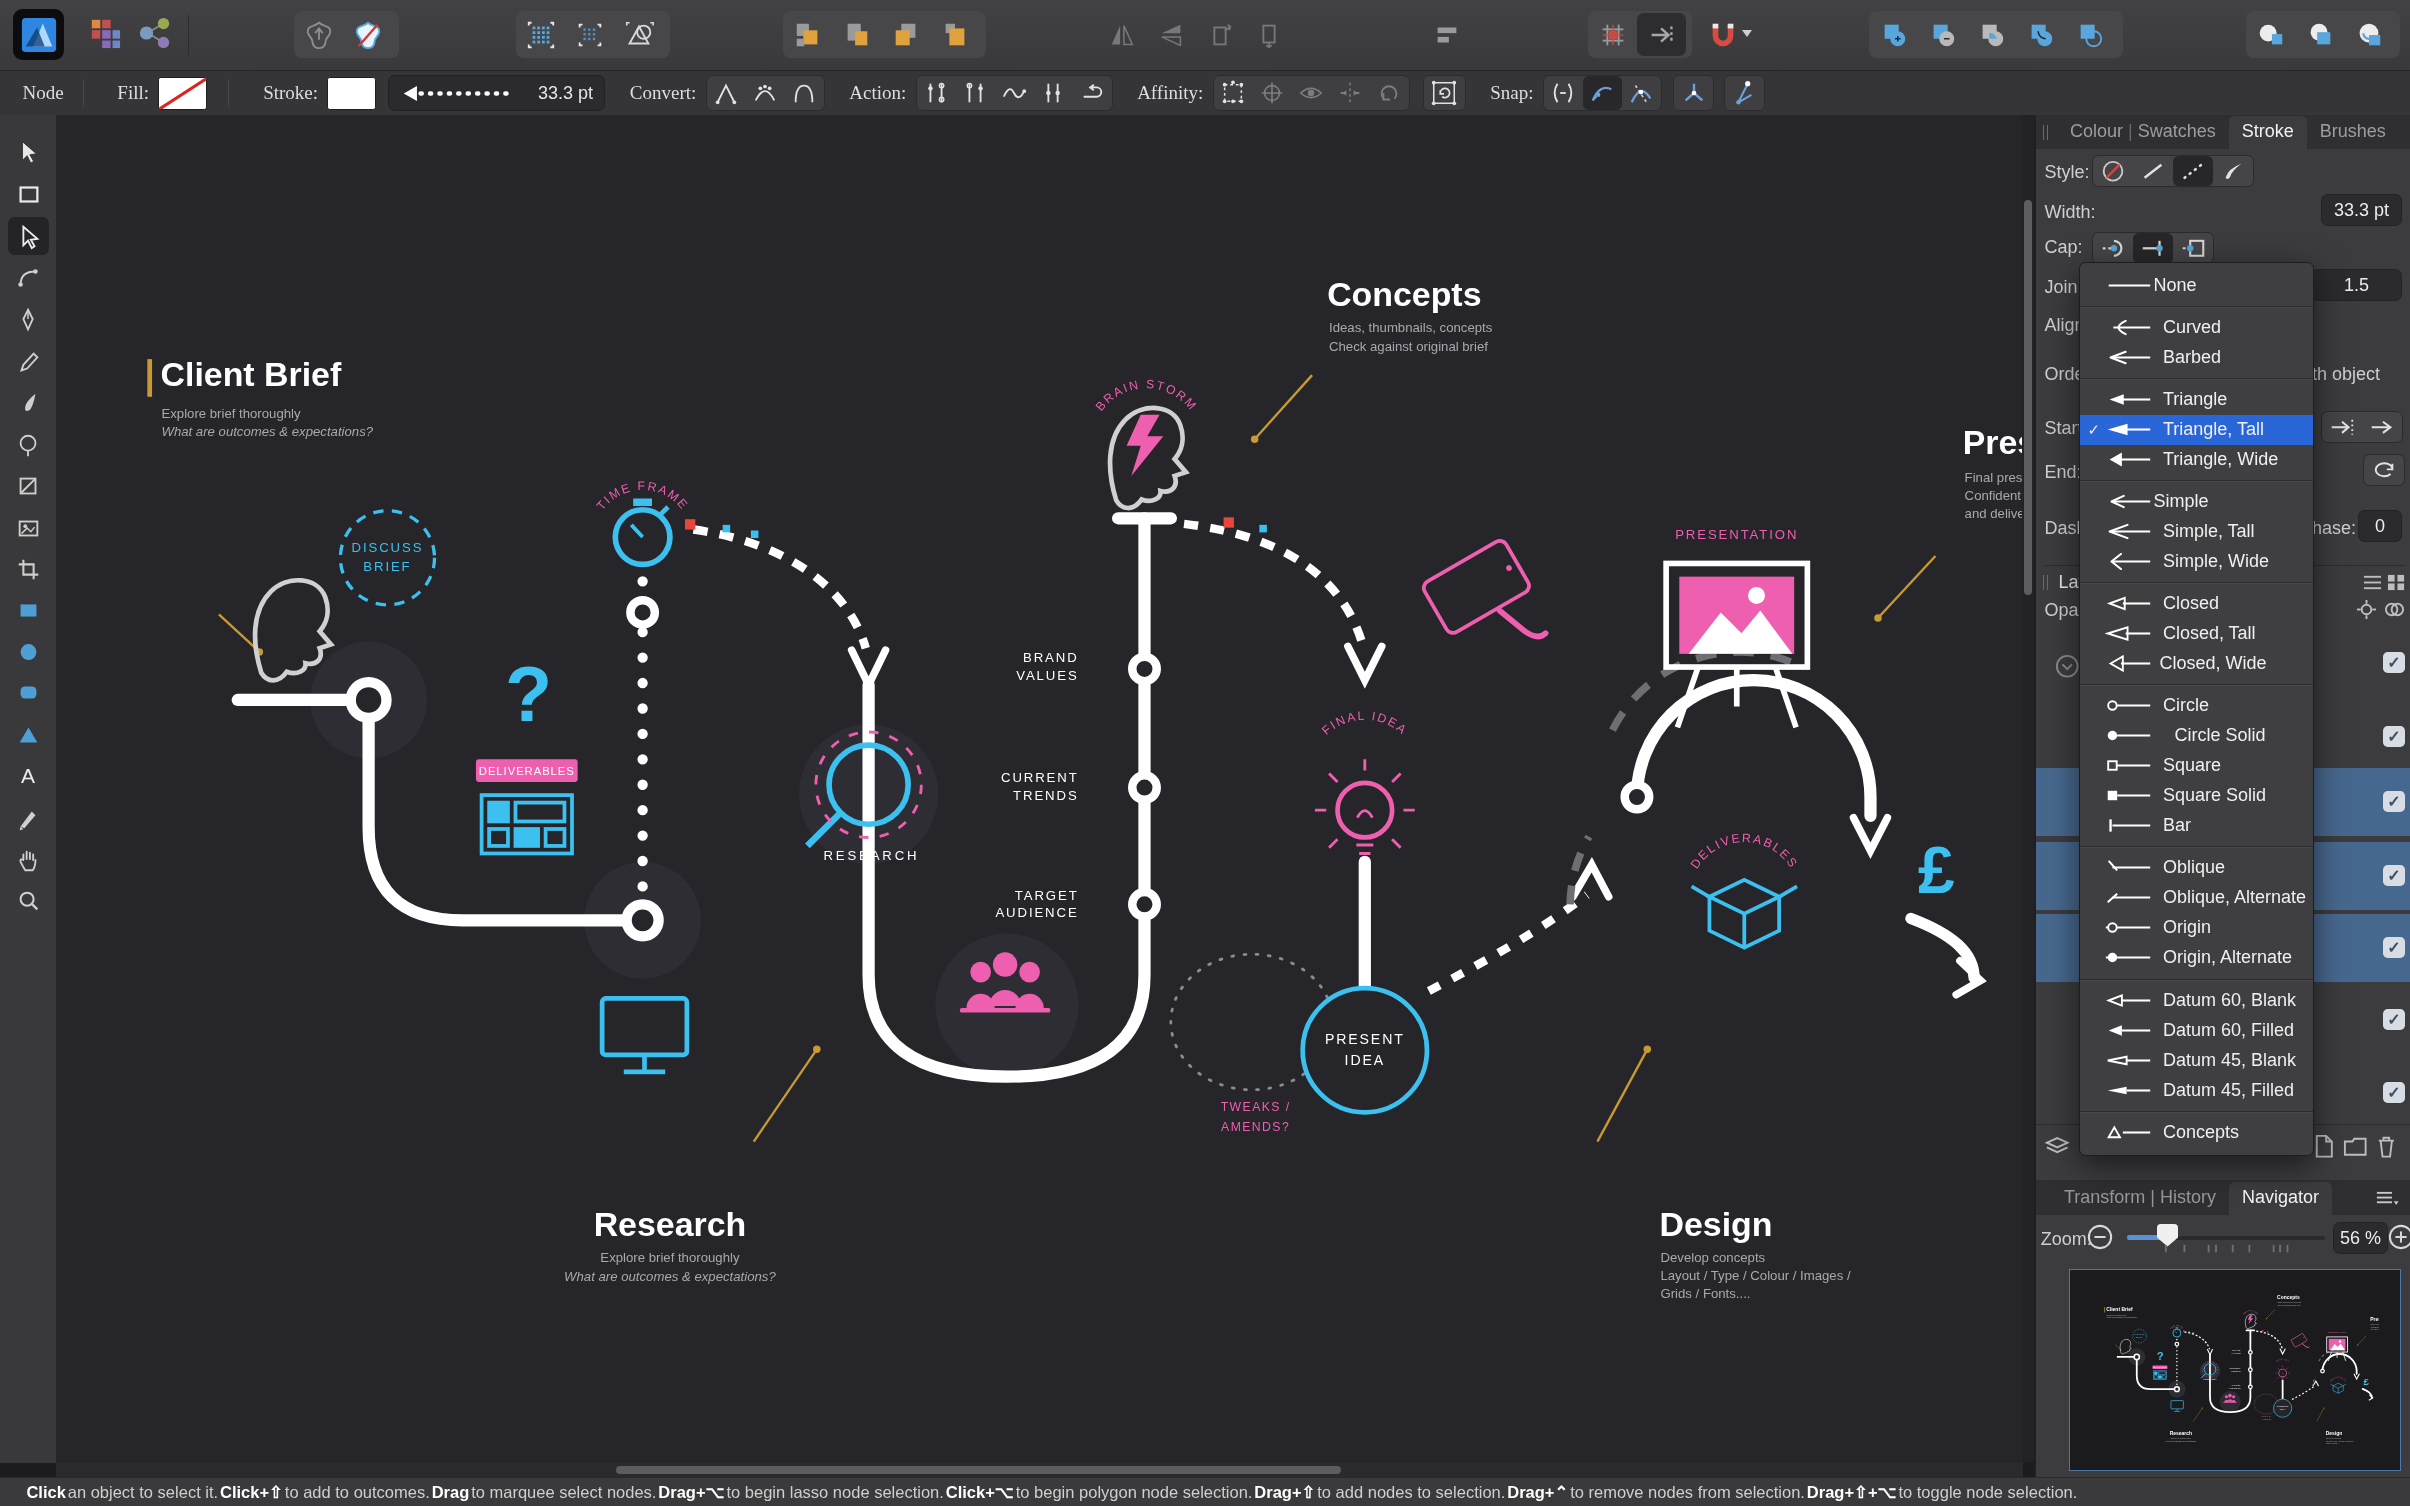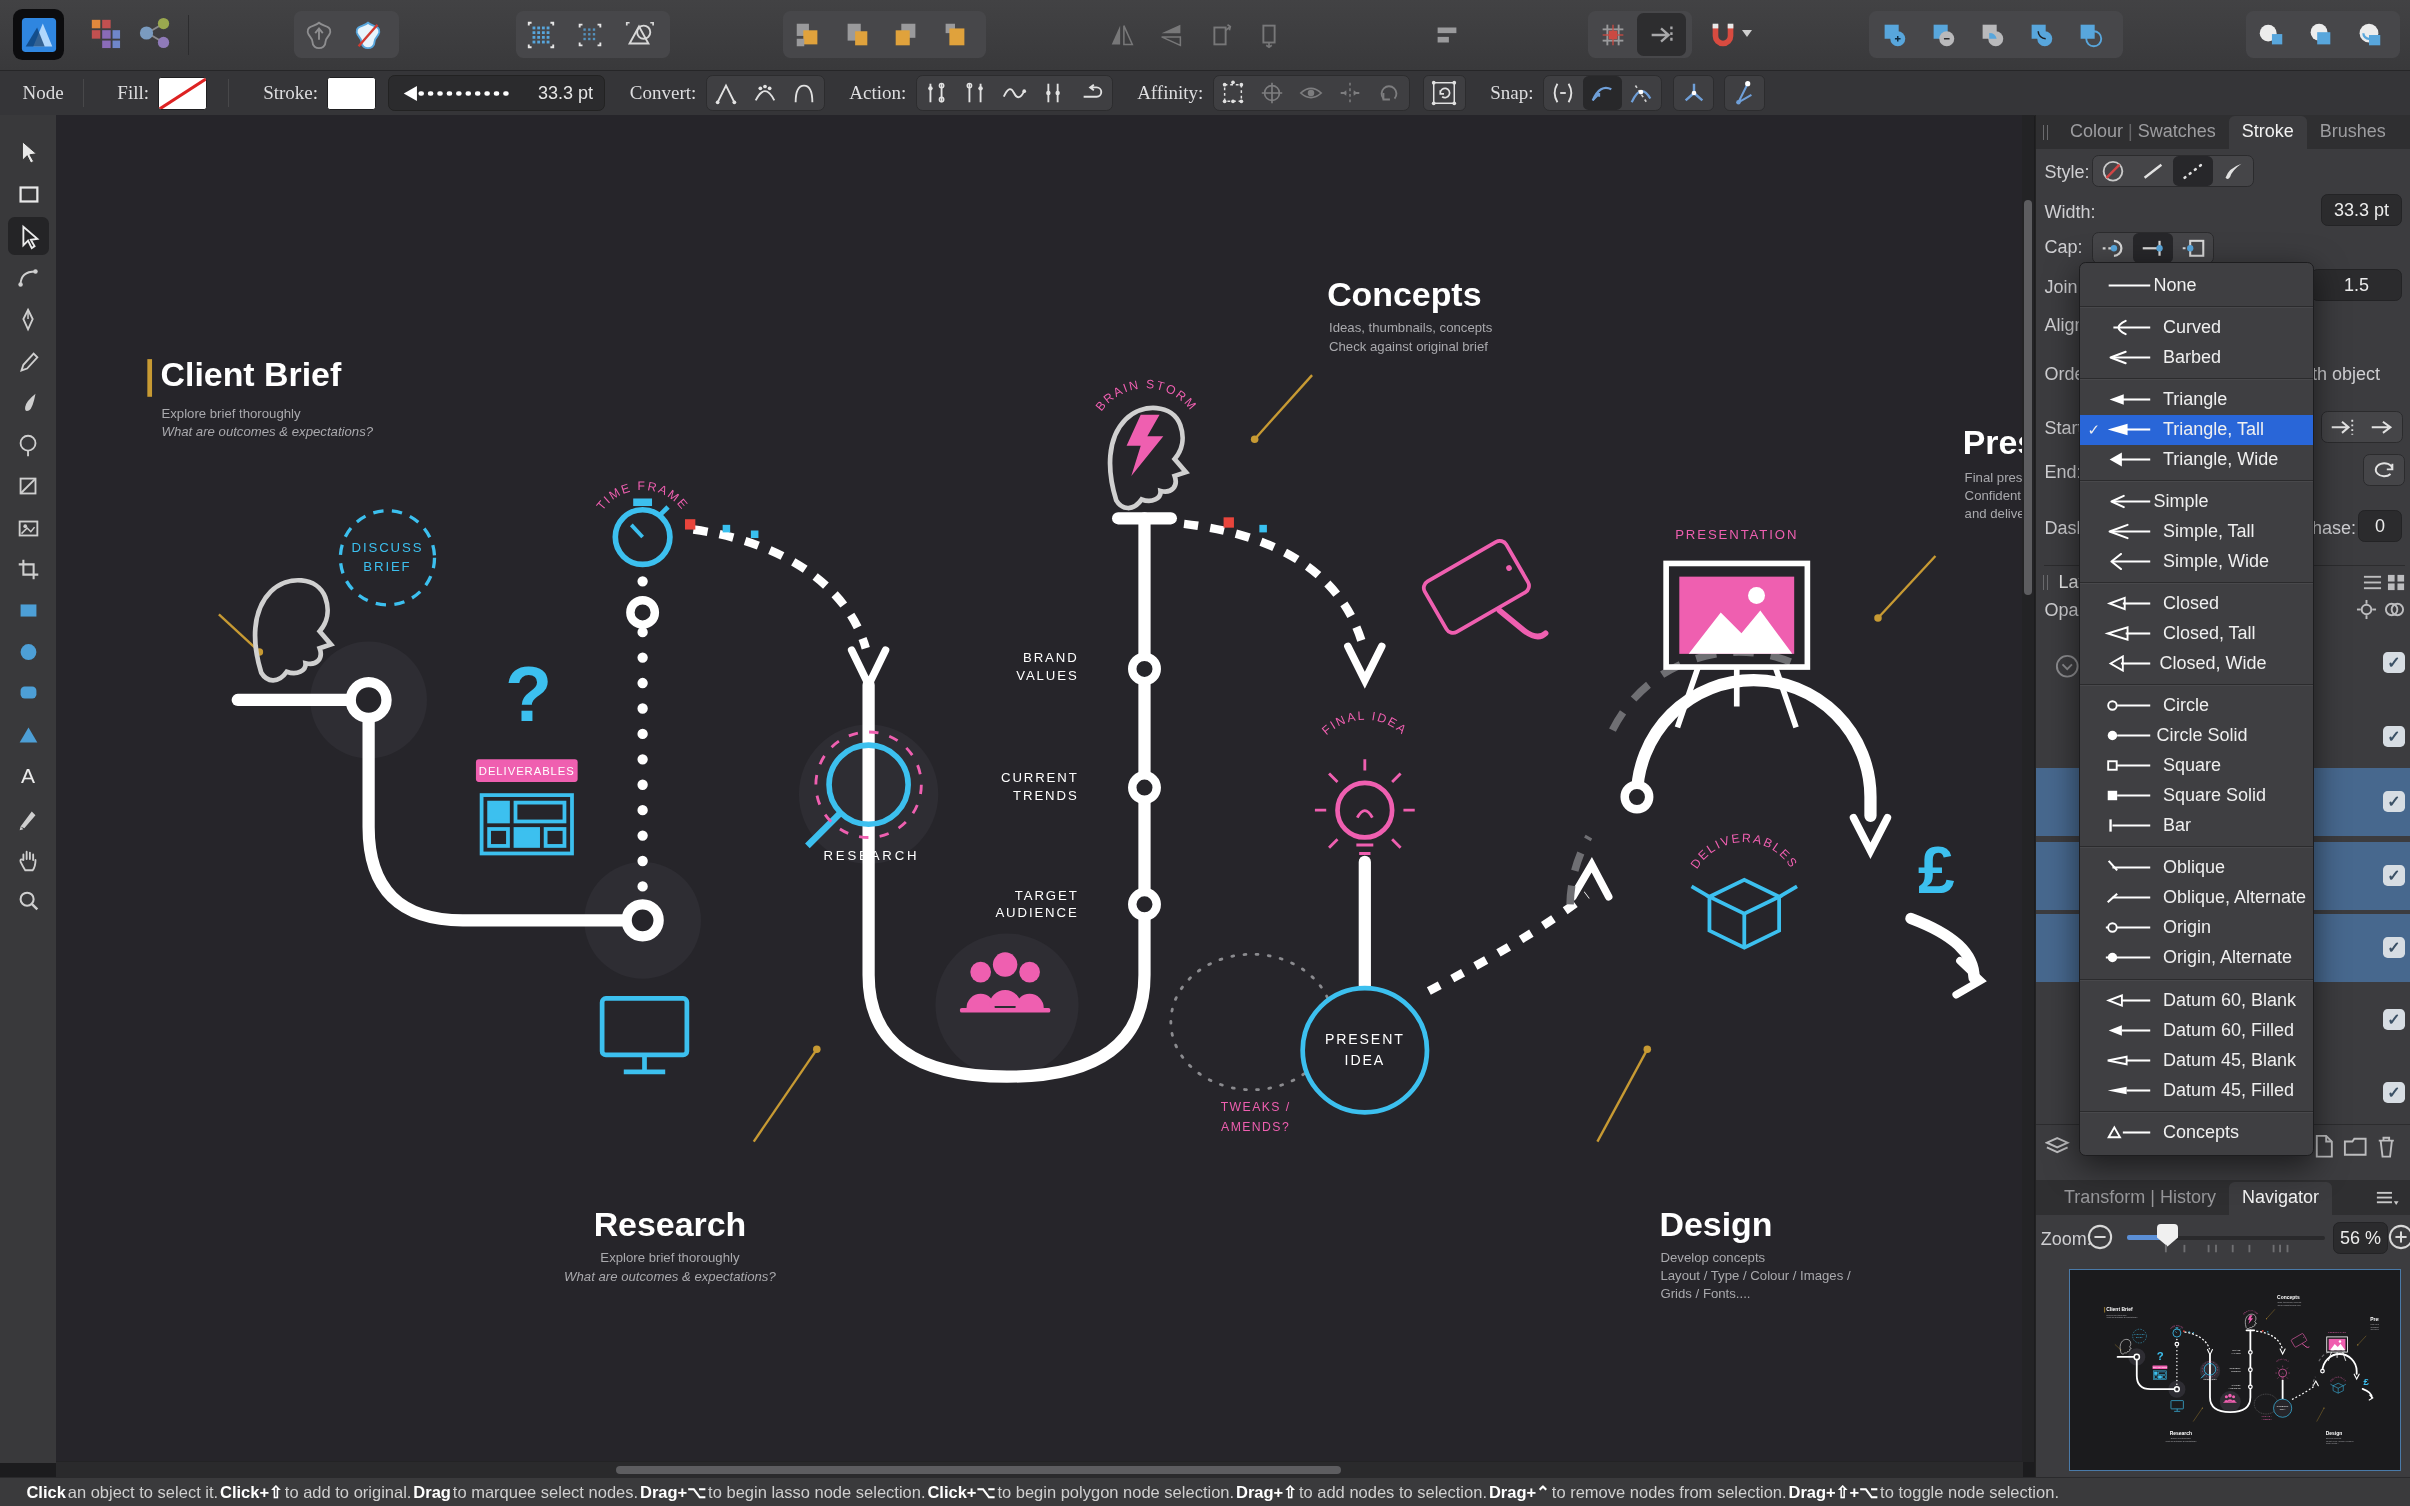--- a/index.html
+++ b/index.html
@@ -1133,21 +1133,21 @@
         <circle cx="10" cy="9" r="4.5" fill="none" stroke="#fff" stroke-width="2"></circle>
       </svg>
       <span style="margin-left:9.4px">Circle</span>
     </div>
     <div class="dd-row">
       <span class="dd-check"></span>
       <svg width="51" height="17" viewBox="0 0 54 18">
         <line x1="15" y1="9" x2="50" y2="9" stroke="#fff" stroke-width="2.2"></line>
         <circle cx="10" cy="9" r="5" fill="#fff"></circle>
       </svg>
-      <span style="margin-left:3px">Circle Solid</span>
+      <span style="margin-left:21px">Circle Solid</span>
     </div>
     <div class="dd-row">
       <span class="dd-check"></span>
       <svg width="51" height="17" viewBox="0 0 54 18">
         <line x1="15" y1="9" x2="50" y2="9" stroke="#fff" stroke-width="2.2"></line>
         <rect x="5.5" y="4.5" width="9" height="9" fill="none" stroke="#fff" stroke-width="2"></rect>
       </svg>
       <span style="margin-left:9.4px">Square</span>
     </div>
     <div class="dd-row">
@@ -1240,21 +1240,21 @@
         <path d="M6 14 L12 3.5 L18 14 Z" fill="none" stroke="#fff" stroke-width="2"></path>
       </svg>
       <span style="margin-left:9.4px">Concepts</span>
     </div>
   </div>
 
 <div id="statusbar" class="abs">
     <b>Click</b>
     <span> an object to select it. </span>
     <b>Click+⇧</b>
-    <span> to add to original. </span>
+    <span> to add to outcomes. </span>
     <b>Drag</b>
     <span> to marquee select nodes. </span>
     <b>Drag+⌥</b>
     <span> to begin lasso node selection. </span>
     <b>Click+⌥</b>
     <span> to begin polygon node selection. </span>
     <b>Drag+⇧</b>
     <span> to add nodes to selection. </span>
     <b>Drag+⌃</b>
     <span> to remove nodes from selection. </span>

